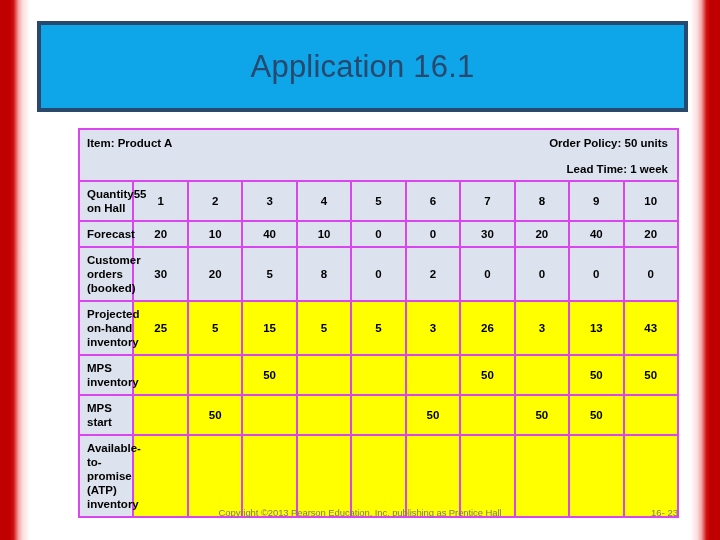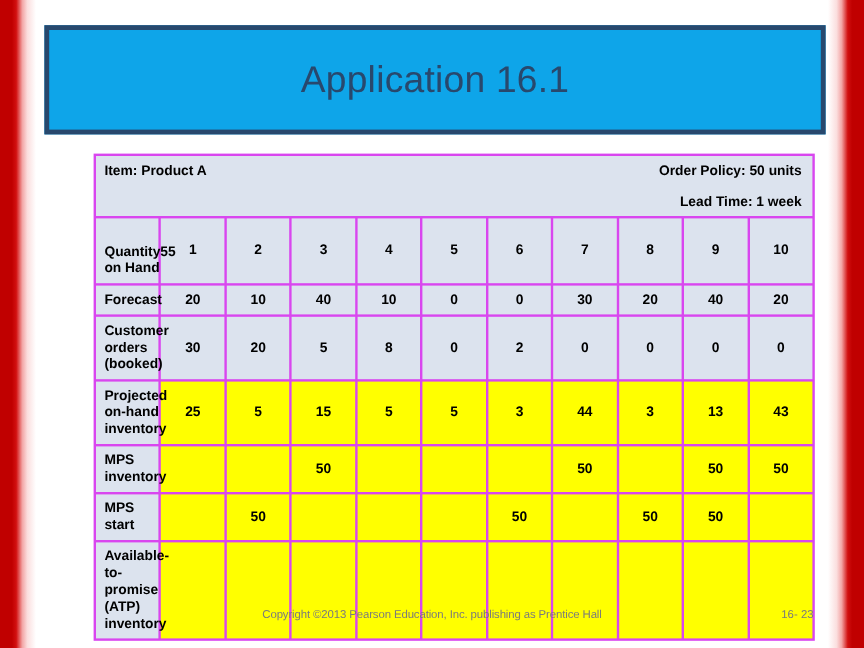--- a/index.html
+++ b/index.html
@@ -116,21 +116,21 @@
   .info-policy, .info-lead { padding-right: 2px; }
 
   .qoh-cell {
     padding: 5px 5px 5px 7px !important;
   }
   .qoh-inner {
     display: flex;
     align-items: baseline;
   }
   .qoh-label { flex: 1; }
-  .qoh-value { padding-right: 22px; margin-top: 16px; }
+  .qoh-value { padding-right: 22px; }
 
   .row-tall td { height: 30px; }
   .row-xtall td { height: 44px; }
 
   
   .footer {
     position: absolute;
     left: 0;
     right: 0;
     top: 507px;
@@ -175,21 +175,21 @@
           <div class="info-row-2">
             <span class="info-lead">Lead Time: 1 week</span>
           </div>
         </div>
       </td>
     </tr>
 
     <tr>
       <td class="lbl qoh-cell">
         <div class="qoh-inner">
-          <span class="qoh-label">Quantity on Hand</span>
+          <span class="qoh-label">Quantity on Hall</span>
           <span class="qoh-value">55</span>
         </div>
       </td>
       <td class="num">1</td>
       <td class="num">2</td>
       <td class="num">3</td>
       <td class="num">4</td>
       <td class="num">5</td>
       <td class="num">6</td>
       <td class="num">7</td>
@@ -227,21 +227,21 @@
     </tr>
 
     <tr class="row-tall">
       <td class="lbl">Projected on-hand inventory</td>
       <td class="num yellow">25</td>
       <td class="num yellow">5</td>
       <td class="num yellow">15</td>
       <td class="num yellow">5</td>
       <td class="num yellow">5</td>
       <td class="num yellow">3</td>
-      <td class="num yellow">44</td>
+      <td class="num yellow">26</td>
       <td class="num yellow">3</td>
       <td class="num yellow">13</td>
       <td class="num yellow">43</td>
     </tr>
 
     <tr>
       <td class="lbl">MPS inventory</td>
       <td class="num yellow"></td>
       <td class="num yellow"></td>
       <td class="num yellow">50</td>

